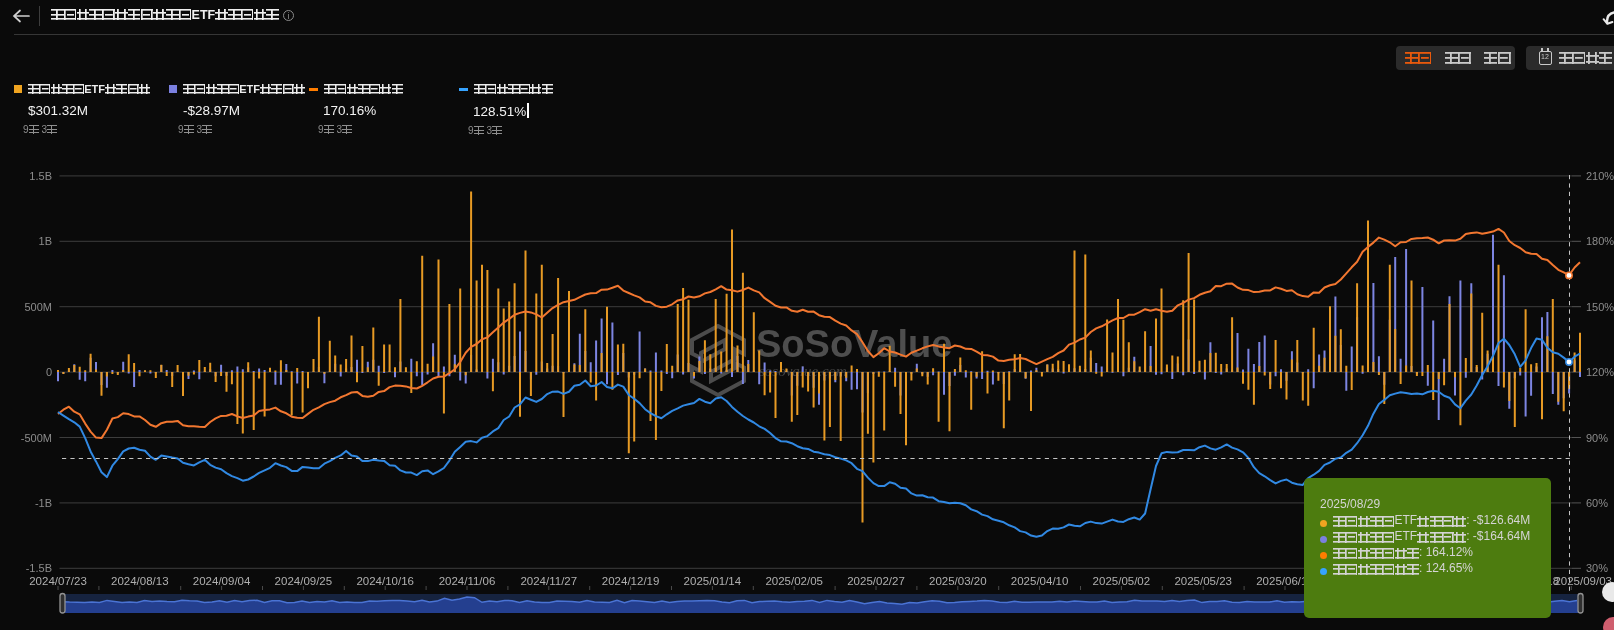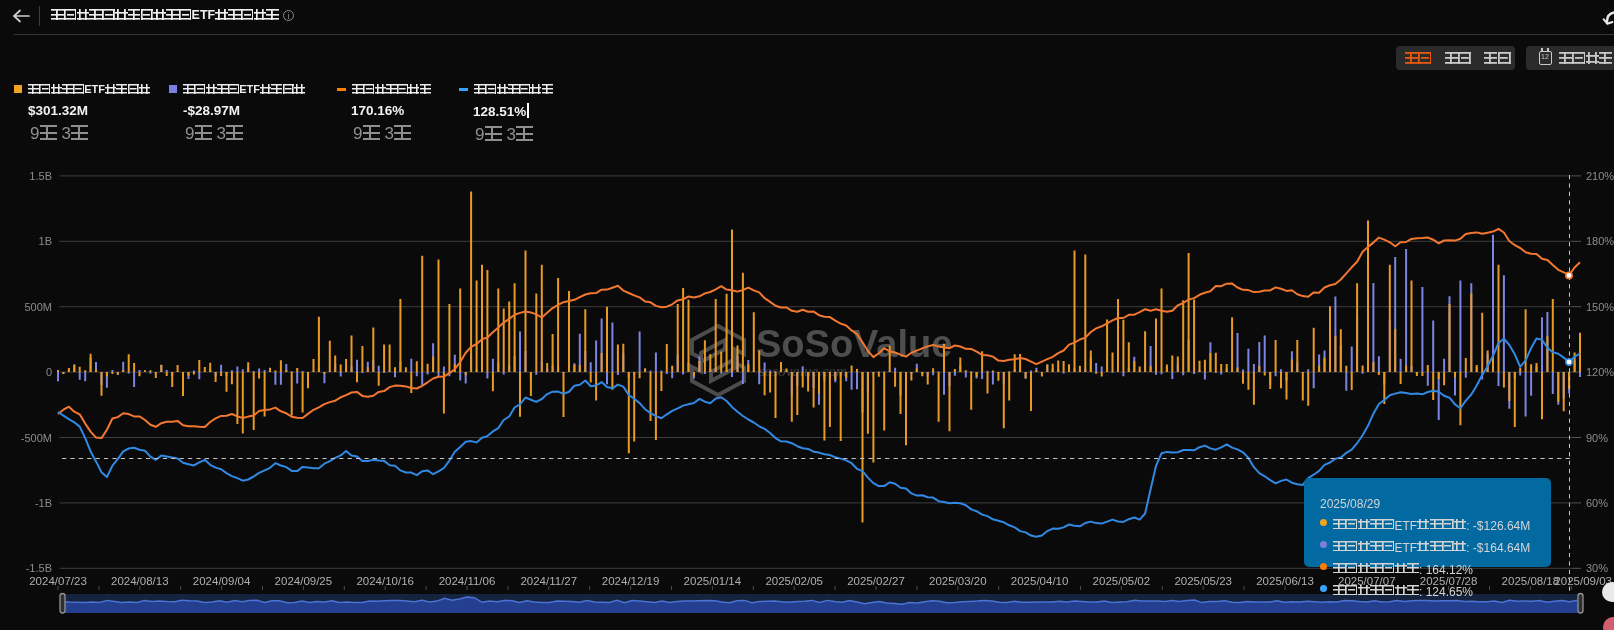--- a/index.html
+++ b/index.html
@@ -31,25 +31,25 @@
 border-radius:4px 0 0 4px;display:flex;align-items:center;font-size:13px;color:#c9c9c9}
 .cal{width:13px;height:14px;border:1.5px solid #c9c9c9;border-radius:2px;margin-left:13px;
 position:relative}
 .cal:before{content:"";position:absolute;left:1px;top:-4px;width:2px;height:3px;background:#c9c9c9;box-shadow:6px 0 #c9c9c9}
 .cal:after{content:"12";position:absolute;left:0;top:1px;width:10px;font-size:7px;color:#c9c9c9;text-align:center}
 .rtext{margin-left:7px}
 .lg{position:absolute;top:83px}
 .lg-head{font-size:11px;font-weight:bold;color:#ececec;display:flex;align-items:center;height:12px}
 .sq{display:inline-block;width:8px;height:8px;margin-right:6px}
 .dash{display:inline-block;width:9px;height:3px;margin-right:6px}
-.lg-val{font-size:13.5px;font-weight:bold;color:#f2f2f2;margin-top:8px;margin-left:14px}
-.lg-date{font-size:17px;color:#8f8f8f;margin-top:6px;margin-left:16px}
-.tooltip{position:absolute;left:1304px;top:477.5px;width:247px;height:89px;background:#0369a1;
+.lg-val{font-size:13.5px;font-weight:normal;color:#f2f2f2;margin-top:8px;margin-left:14px}
+.lg-date{font-size:10px;color:#8f8f8f;margin-top:6px;margin-left:9px}
+.tooltip{position:absolute;left:1304px;top:477.5px;width:247px;height:140px;background:#4d7c0f;
 border-radius:5px;padding:19px 8px 8px 16px;font-size:12px;color:#d4d4d4;z-index:5}
-.tt-row{display:flex;align-items:flex-start;margin-top:8px;white-space:nowrap}
+.tt-row{display:flex;align-items:flex-end;margin-top:2px;white-space:nowrap}
 .tt-dot{display:inline-block;width:7px;height:7px;border-radius:50%;margin-right:6px;flex:none}
 .caret{display:inline-block;width:1.5px;height:15px;background:#fff;vertical-align:-2px;margin-left:1px}
 </style></head>
 <body>
 <div id="page">
 <svg id="chart" width="1614" height="630" viewBox="0 0 1614 630">
 <style>
 .ax{font:11px "Liberation Sans",sans-serif;fill:#8c8c8c}
 .ax2{font:11px "Liberation Sans",sans-serif;fill:#8c8c8c}
 .ax3{font:11.5px "Liberation Sans",sans-serif;fill:#b0b0b0}
@@ -183,21 +183,21 @@
 <div class="lg" style="left:14px">
  <div class="lg-head"><span class="sq" style="background:#f0a420"></span><i class="g g1"></i><i class="g g2"></i><i class="g g3"></i><i class="g g1"></i><i class="g g2"></i>ETF<i class="g g3"></i><i class="g g1"></i><i class="g g2"></i><i class="g g3"></i></div>
  <div class="lg-val">$301.32M</div>
  <div class="lg-date">9<i class="g g1"></i> 3<i class="g g1"></i></div>
 </div>
 <div class="lg" style="left:169px">
  <div class="lg-head"><span class="sq" style="background:#7b80e0"></span><i class="g g1"></i><i class="g g2"></i><i class="g g3"></i><i class="g g1"></i><i class="g g2"></i>ETF<i class="g g3"></i><i class="g g1"></i><i class="g g2"></i><i class="g g3"></i></div>
  <div class="lg-val">-$28.97M</div>
  <div class="lg-date">9<i class="g g1"></i> 3<i class="g g1"></i></div>
 </div>
-<div class="lg" style="left:337px">
+<div class="lg" style="left:309px">
  <div class="lg-head">
         <span class="dash" style="background:#ff7d00"></span>
         <i class="g g1"></i>
         <i class="g g2"></i>
         <i class="g g3"></i>
         <i class="g g1"></i>
         <i class="g g2"></i>
         <i class="g g3"></i>
         <i class="g g1"></i>
       </div>

